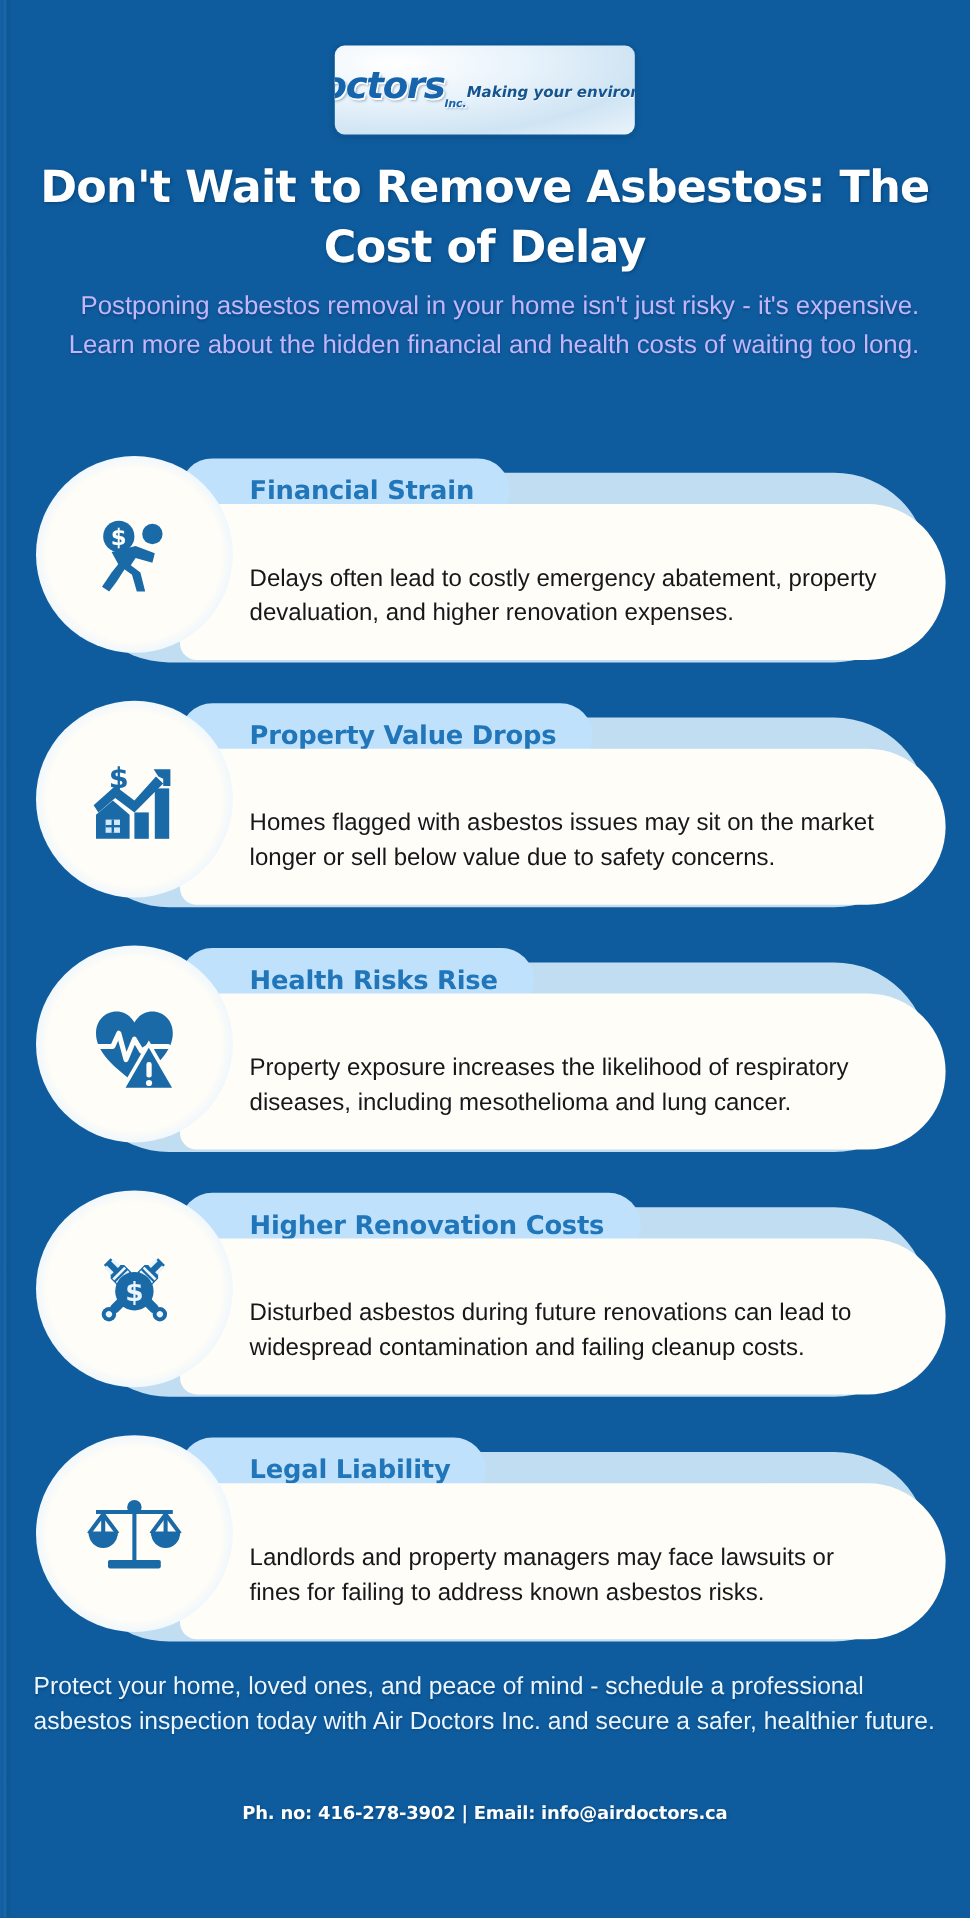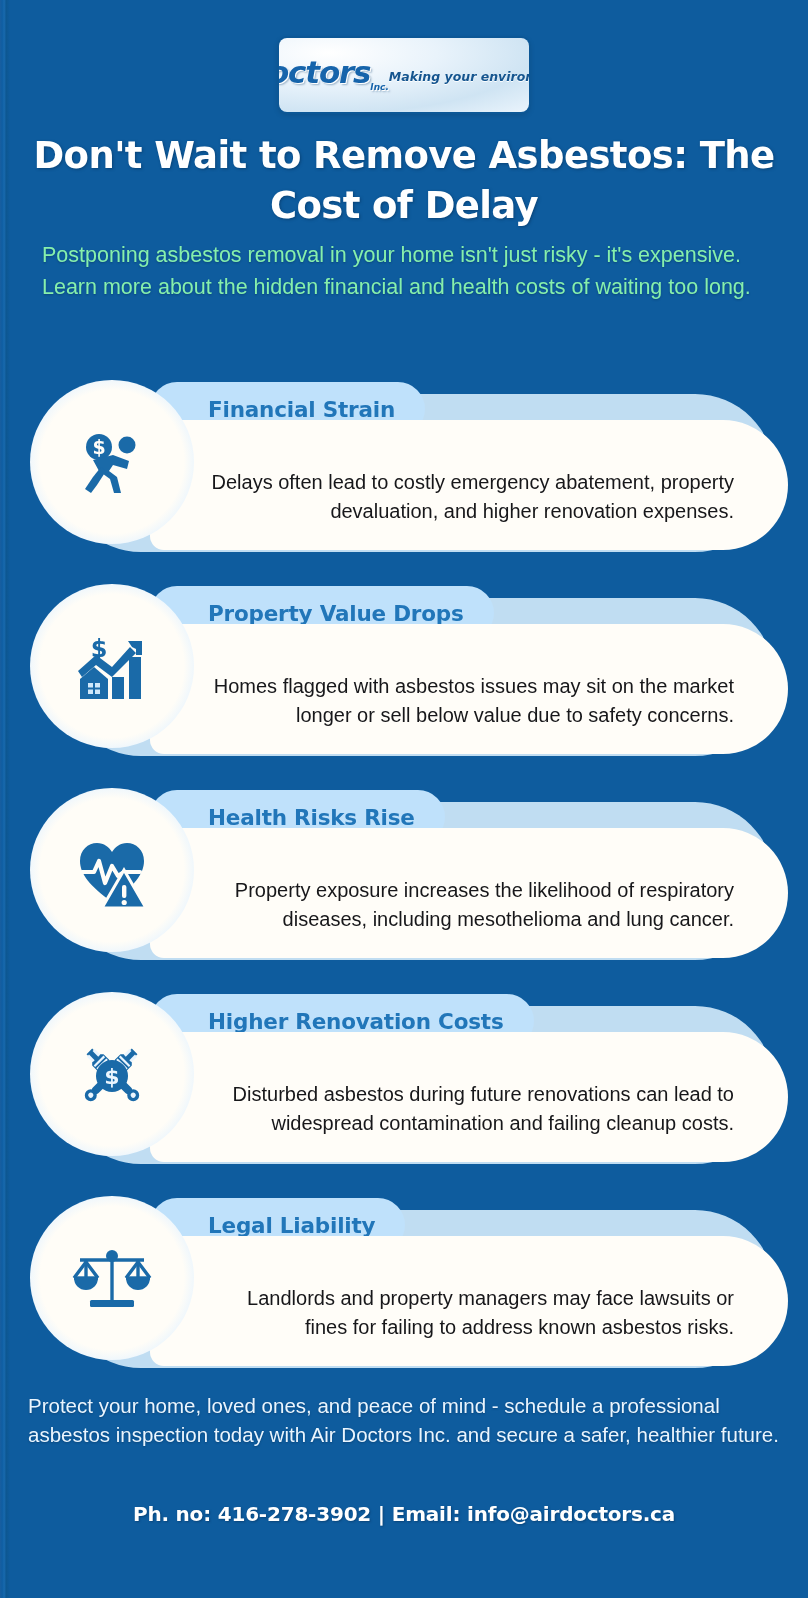--- a/index.html
+++ b/index.html
@@ -97,35 +97,34 @@
     line-height: 50px;
     letter-spacing: -0.6px;
     text-shadow: 1px 1px 3px rgba(5,45,85,.55);
     padding: 0 28px;
   }
 
   .subhead {
     position: absolute;
     top: 240px;
     left: 0; right: 0;
-    text-align: left;
-    color: #86efac;
+    text-align: right;
+    color: #c4b5fd;
     font-size: 21.5px;
     line-height: 31.5px;
     padding: 0 42px;
     text-shadow: 0 1px 2px rgba(5,45,85,.45);
   }
 
   
   .cards {
     position: absolute;
     top: 372px;
     left: 0;
     width: 808px;
-    text-align: right;
   }
 
   .card {
     position: relative;
     height: 204px;
   }
 
   
   .card-shadow {
     position: absolute;
@@ -210,21 +209,21 @@
   }
 
   .footer-contact {
     position: absolute;
     top: 1502px;
     left: 0; right: 0;
     text-align: center;
     color: #ffffff;
     font-family: "DejaVu Sans", sans-serif;
     font-weight: 700;
-    font-size: 20px;
+    font-size: 15px;
     letter-spacing: -0.2px;
     text-shadow: 1px 1px 2px rgba(5,45,85,.5);
   }
 </style>
 </head>
 <body>
 
 <div class="page">
 
   <div class="logo-wrap">

